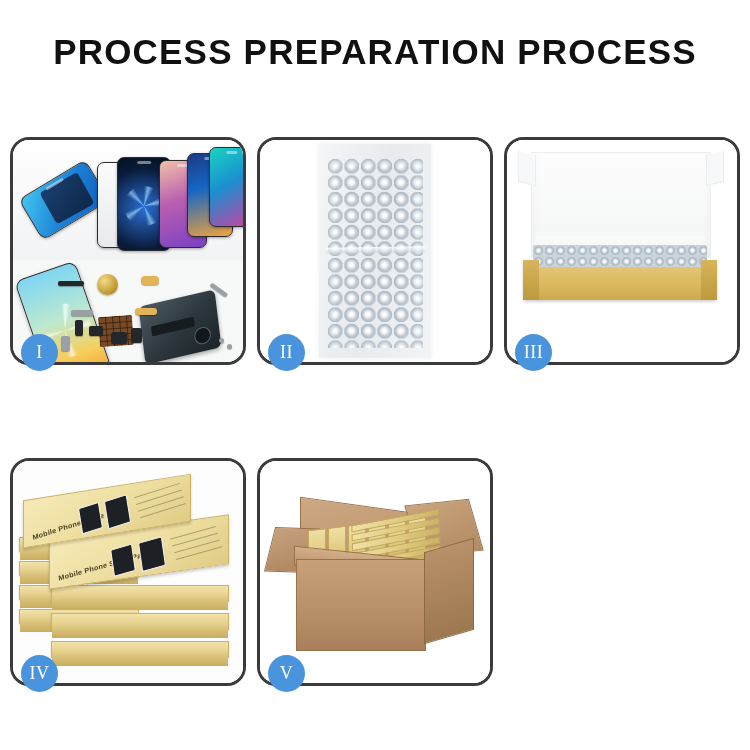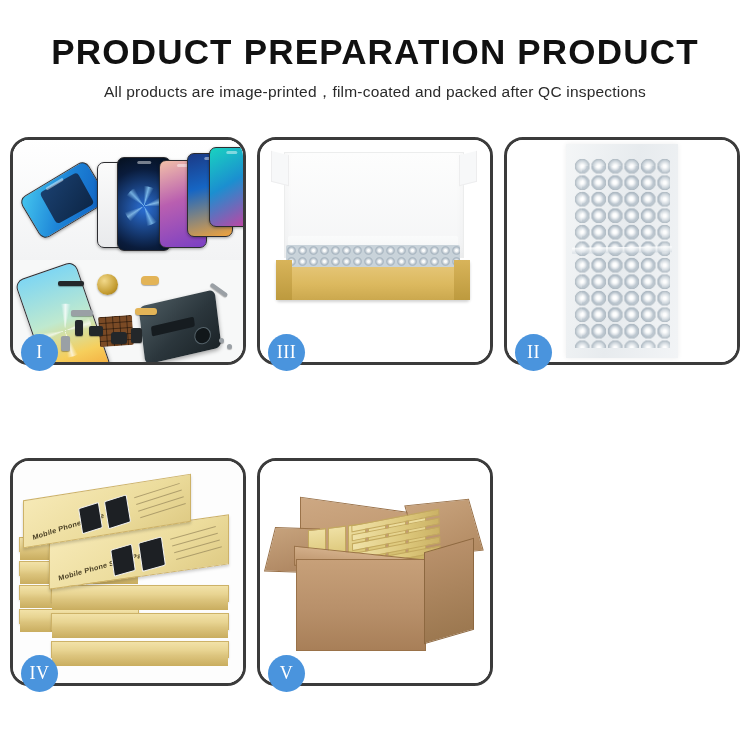--- a/index.html
+++ b/index.html
@@ -383,22 +383,21 @@
   }
   .tab-sm{
     position:absolute; width:17px; height:22px; border-radius:2px;
     background: rgba(145,110,70,.5);
   }
 </style>
 </head>
 <body>
 
 <div class="header">
-  <h1 class="page-title">PRODUCT PREPARATION PRODUCT</h1>
-  <p class="page-subtitle">All products are image-printed，film-coated and packed after QC inspections</p>
+  <h1 class="page-title">PROCESS PREPARATION PROCESS</h1>
 </div>
 
 <div class="grid">
 
   <div class="panel">
     <div class="panel-clip p1">
       <div class="strip"></div>
 
       <div class="ph ph-a">
           <span class="inner"></span>
@@ -432,44 +431,44 @@
       <div class="part grey" style="left:48px;  top:196px; width:9px;  height:15px;"></div>
       <div class="part dark" style="left:118px; top:188px; width:11px; height:15px;"></div>
       <div class="part grey" style="left:196px; top:148px; width:20px; height:4px; transform:rotate(36deg);"></div>
       <div class="part grey" style="left:206px; top:198px; width:5px;  height:5px; border-radius:50%;"></div>
       <div class="part grey" style="left:214px; top:204px; width:5px;  height:5px; border-radius:50%;"></div>
     </div>
     <div class="badge">I</div>
   </div>
 
   <div class="panel">
+    <div class="panel-clip p2">
+      <div class="bw-sheet">
+        <span class="bw-inner"></span>
+        <span class="bw-inner2"></span>
+        <span class="bw-seal"></span>
+      </div>
+    </div>
+    <div class="badge">II</div>
+  </div>
+
+  <div class="panel">
     <div class="panel-clip p3">
       <div class="lid">
         <span class="tab-l"></span>
           <span class="tab-r"></span>
       </div>
       <div class="foam"></div>
       <div class="tray">
         <span class="in"></span>
         <span class="lipL"></span>
           <span class="lipR"></span>
       </div>
     </div>
     <div class="badge">III</div>
-  </div>
-
-  <div class="panel">
-    <div class="panel-clip p2">
-      <div class="bw-sheet">
-        <span class="bw-inner"></span>
-        <span class="bw-inner2"></span>
-        <span class="bw-seal"></span>
-      </div>
-    </div>
-    <div class="badge">II</div>
   </div>
 
   <div class="panel">
     <div class="panel-clip p4">
       <div class="stack">
 
         <div class="bx" style="left:2px;  top:64px;  width:118px; height:13px;">
             <span class="side"></span>
           </div>
         <div class="bx" style="left:2px;  top:88px;  width:118px; height:13px;">

